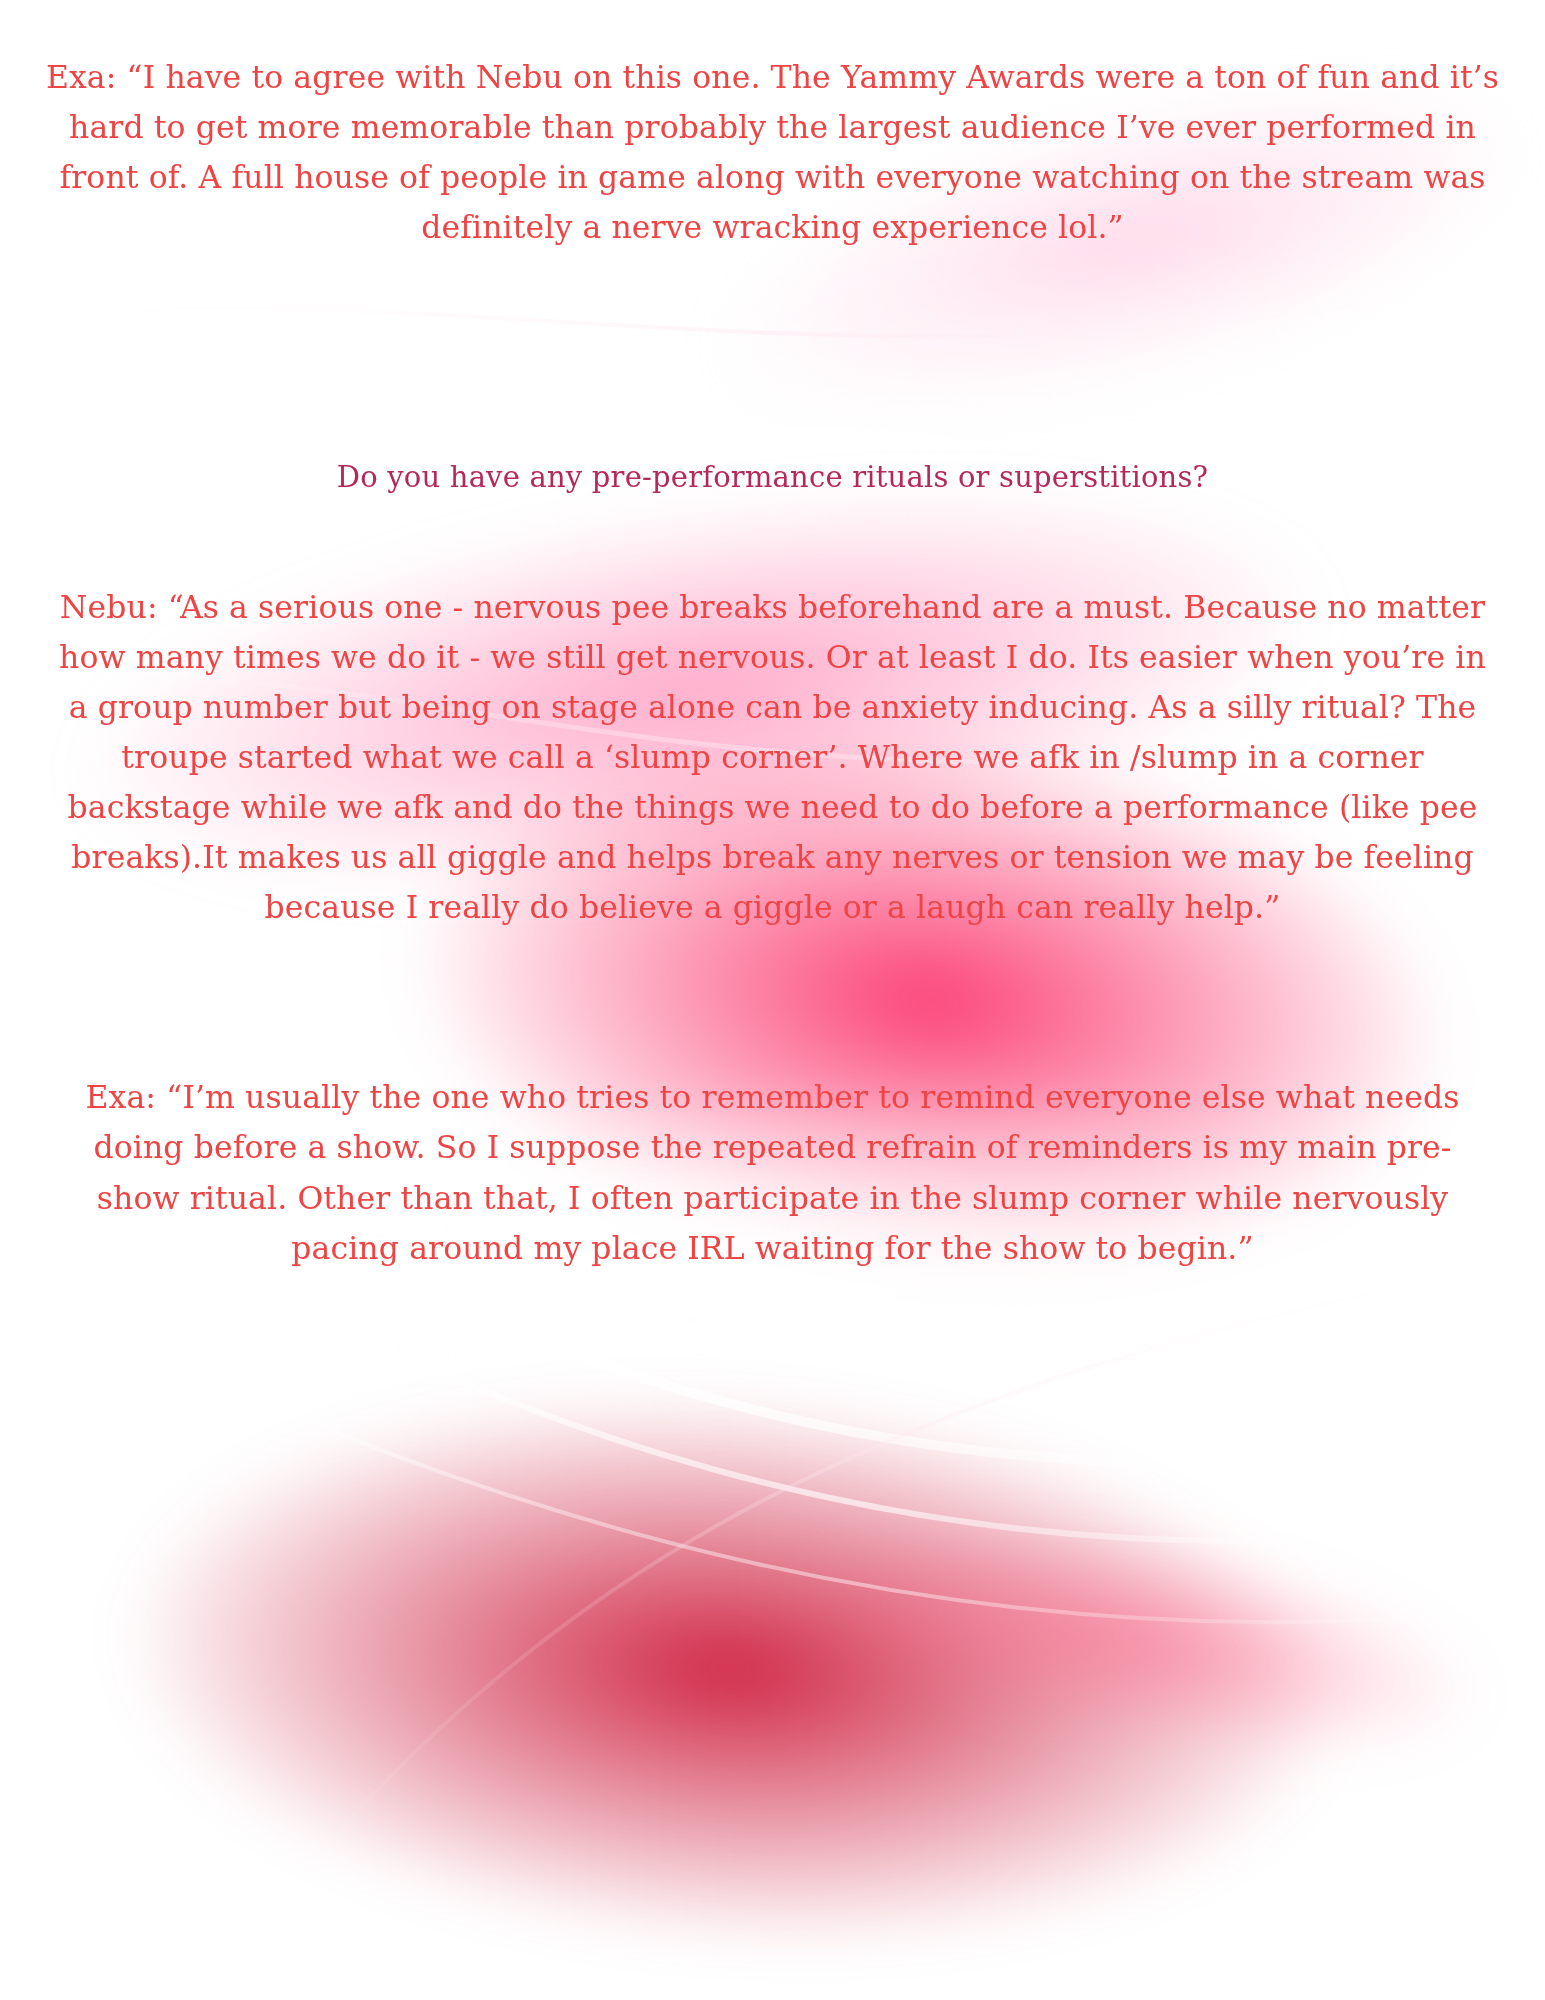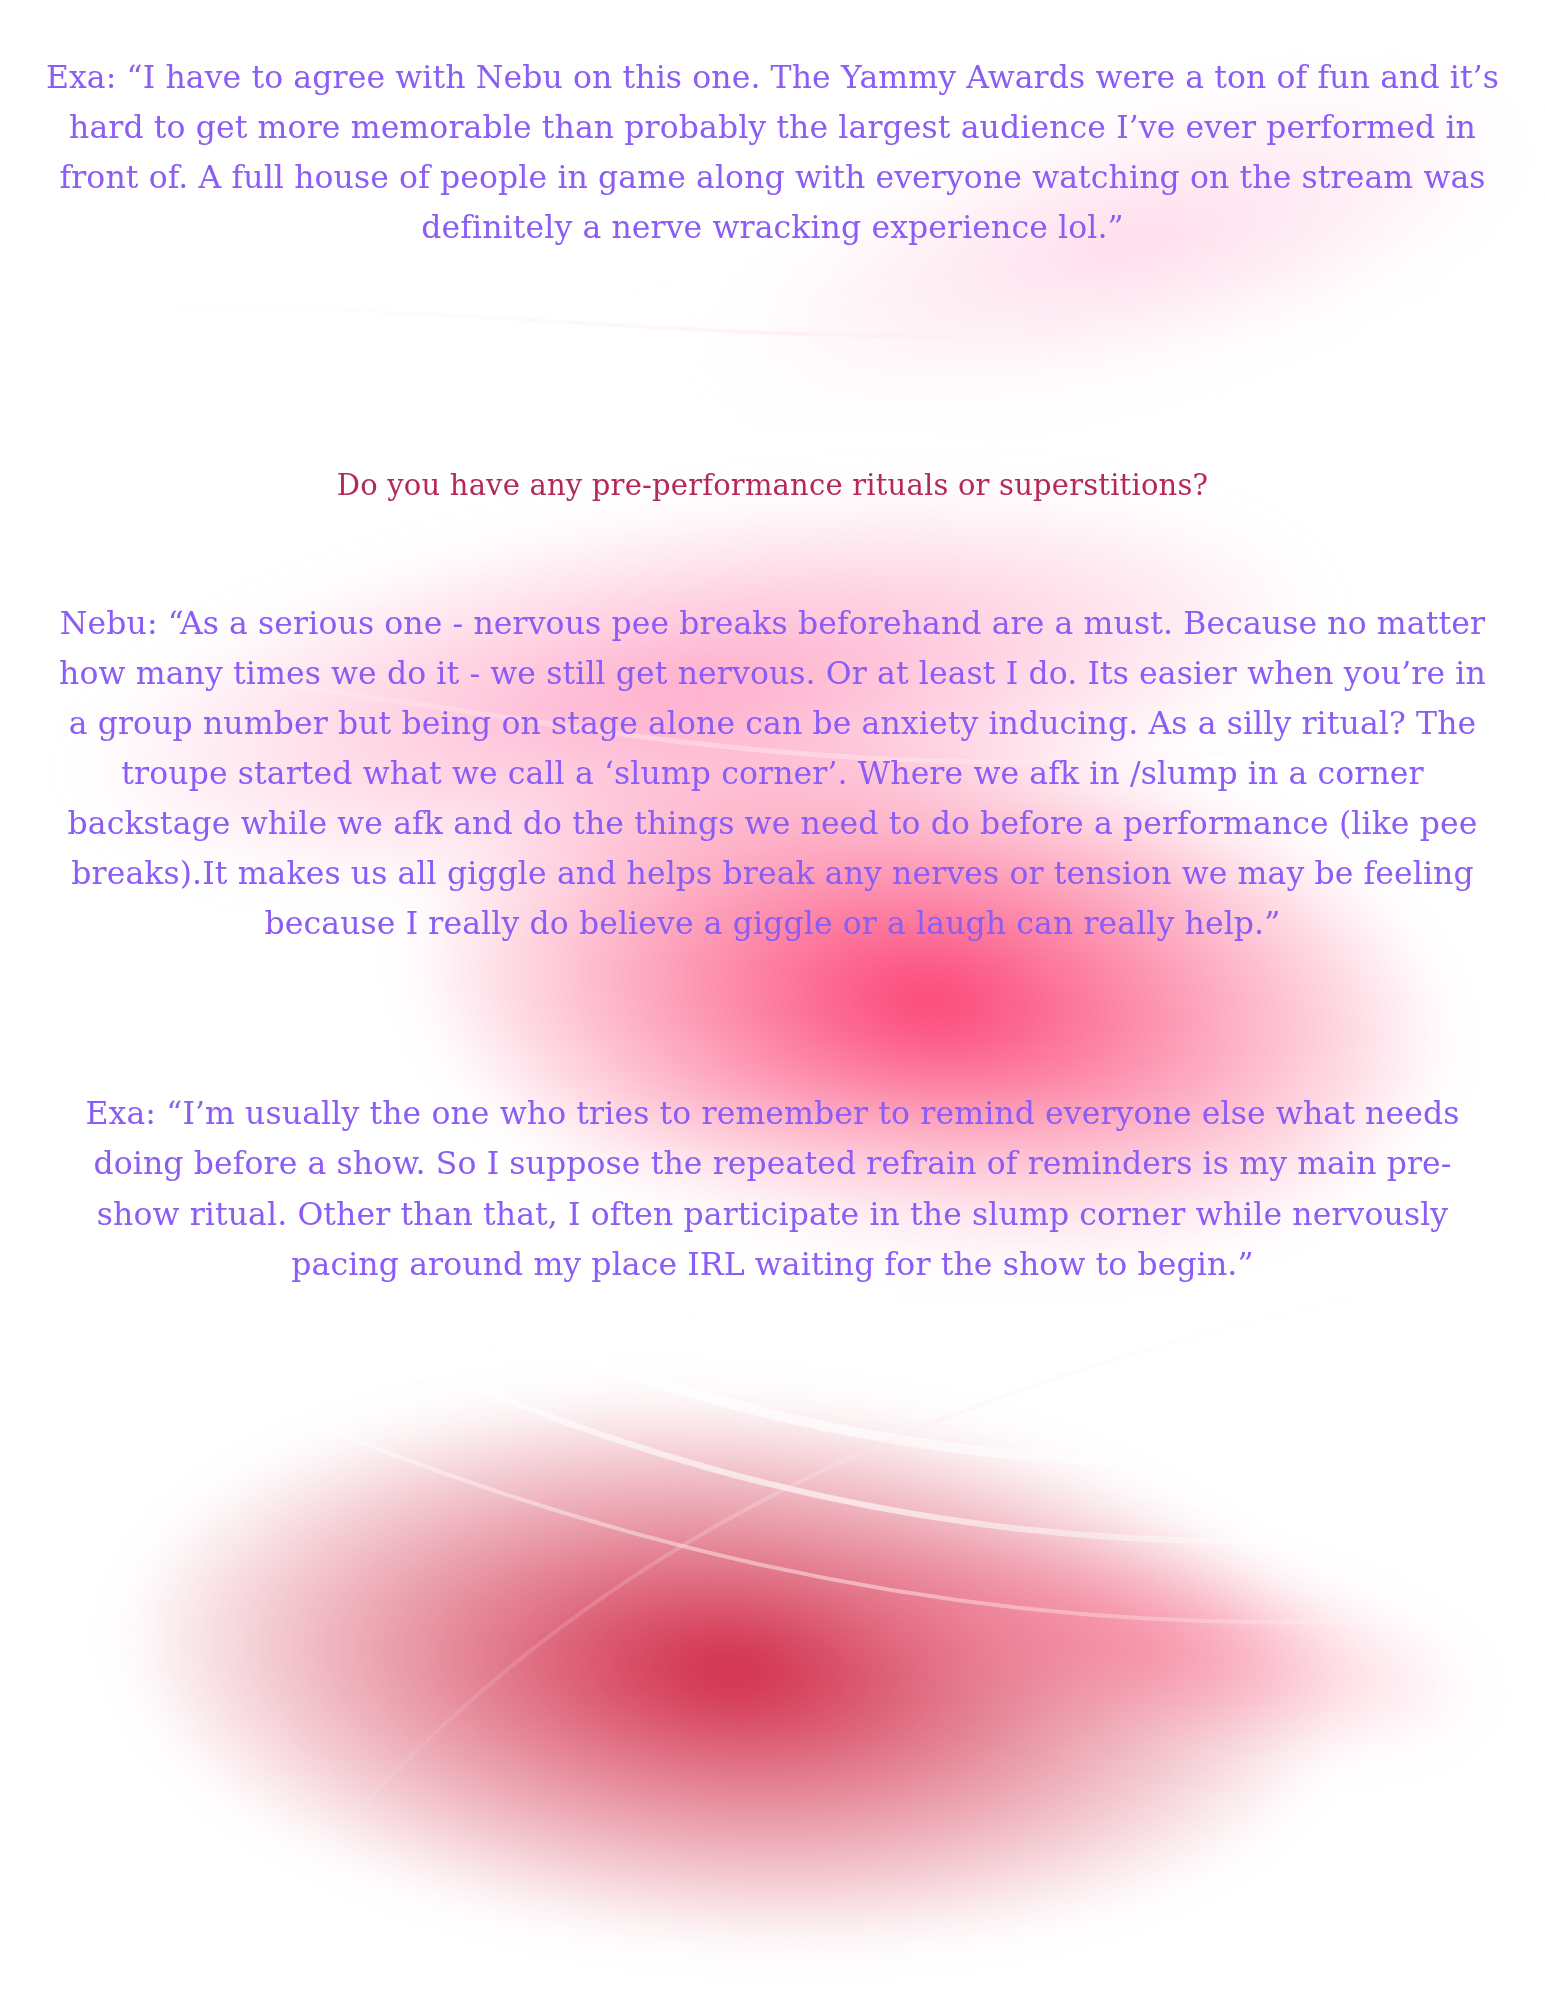--- a/index.html
+++ b/index.html
@@ -107,28 +107,28 @@
   .content {
     position: relative;
     z-index: 5;
     padding: 52px 42px 0 42px;
     box-sizing: border-box;
   }
 
   p.para {
     margin: 0;
     text-align: center;
-    color: #8b5cf6;
+    color: #ef4444;
     font-size: 31.5px;
     line-height: 1.59;
     letter-spacing: 0.1px;
   }
 
   p.question {
-    margin: 16px;
+    margin: 8px;
     text-align: center;
     color: #b4285a;
     font-size: 29px;
     line-height: 1.5;
     letter-spacing: 0.2px;
   }
 
   .gap-a { height: 196px; }
   .gap-b { height: 74px; }
   .gap-c { height: 140px; }

